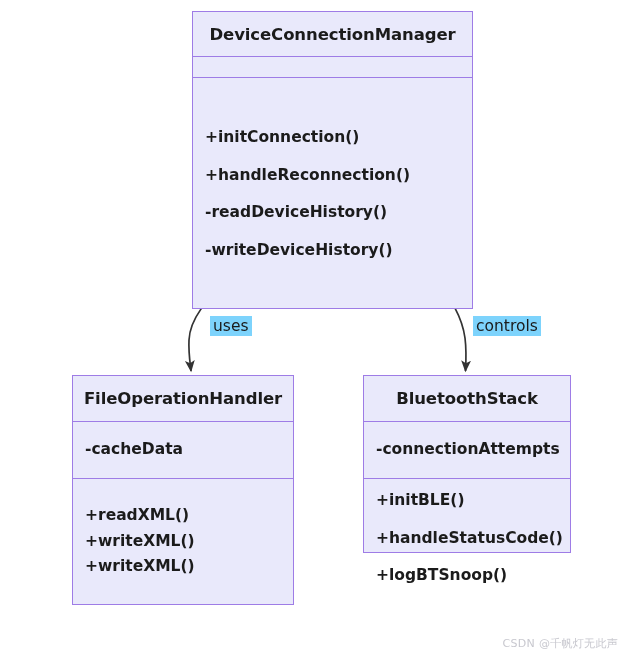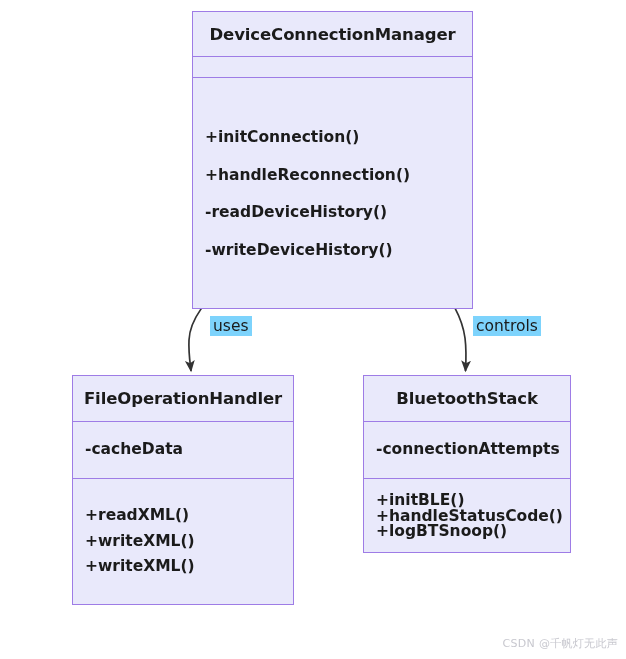--- a/index.html
+++ b/index.html
@@ -118,20 +118,21 @@
     left: 363px;
     top: 375px;
     width: 208px;
     height: 178px;
   }
   #class-bluetooth-stack .class-title-row { height: 46px; }
   #class-bluetooth-stack .class-attrs-row { height: 57px; }
   #class-bluetooth-stack .class-methods-row {
     padding-top: 14px;
     padding-bottom: 14px;
+    gap: 22px;
   }
 
   
   .edge-label {
     position: absolute;
     background: #7dd3fc;
     font-size: 15.5px;
     color: #1b1b1b;
     line-height: 1.18;
     padding: 1px 3px;

